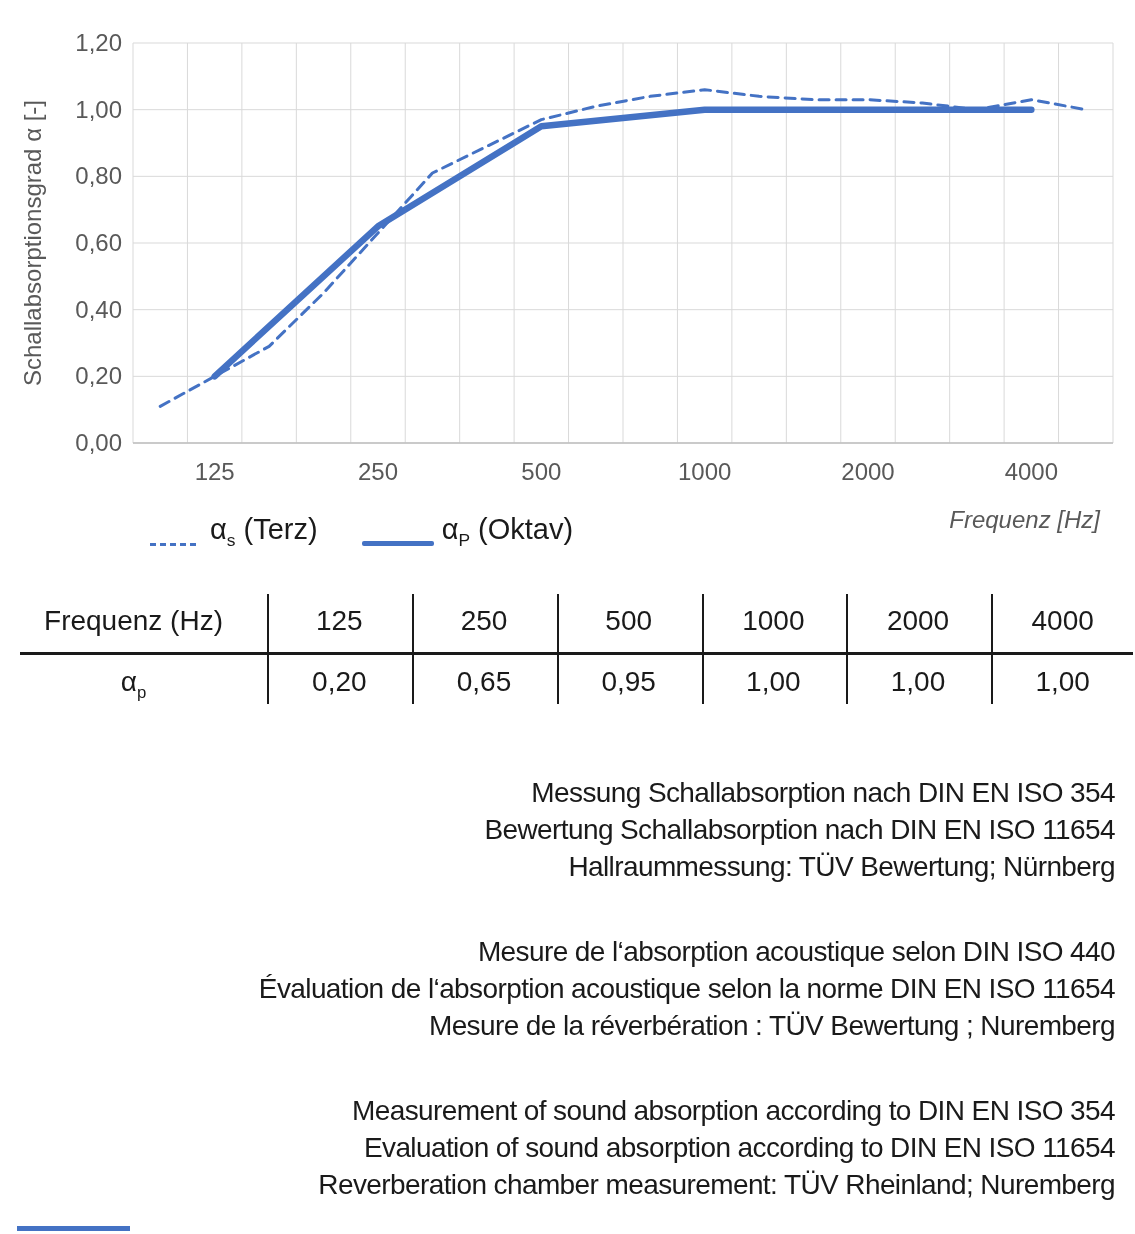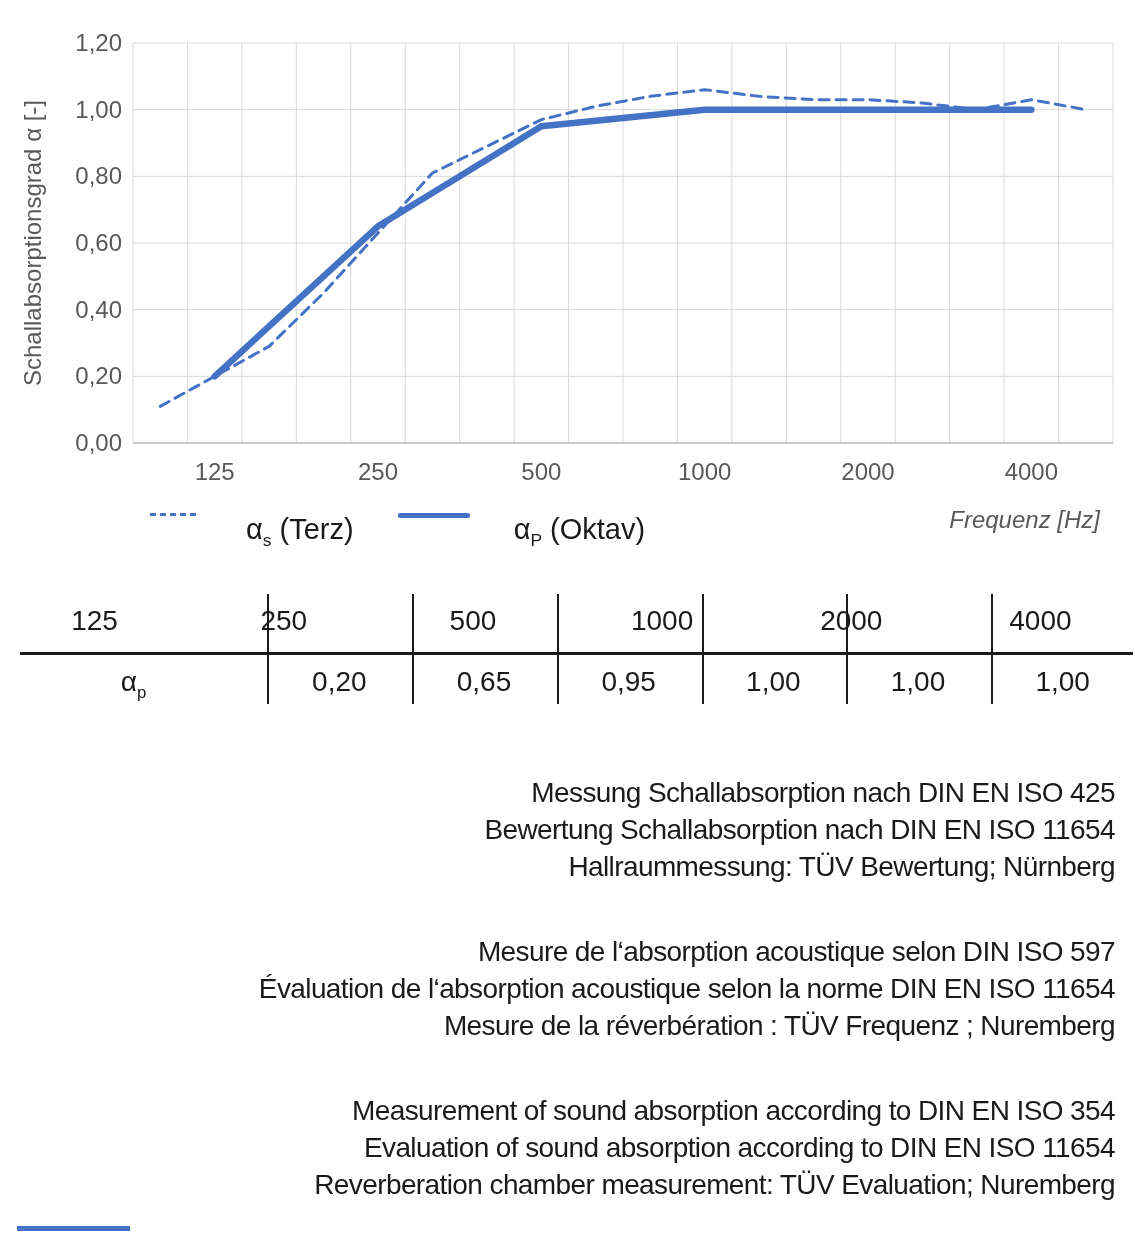--- a/index.html
+++ b/index.html
@@ -14,21 +14,21 @@
   .y-axis-title{
     position:absolute; left:33px; top:243px; transform:translate(-50%,-50%) rotate(-90deg);
     white-space:nowrap; font-size:24px; color:var(--tick);
   }
   #plot-svg{position:absolute; left:0; top:0;}
   .ytick{position:absolute; width:72px; text-align:right; font-size:24px; line-height:28px; color:var(--tick);}
   .xtick{position:absolute; width:96px; text-align:center; font-size:24px; line-height:28px; color:var(--tick); top:458px;}
   .x-axis-title{position:absolute; top:506px; right:35px; font-size:24px; color:var(--tick);font-style:italic;}
   .legend{position:absolute; top:513px; left:150px; display:flex; align-items:center; gap:44px;
           font-size:29px; color:var(--ink);}
-  .legend-item{display:flex; align-items:flex-start;gap:36px;}
+  .legend-item{display:flex; align-items:flex-end;}
   .legend-label{white-space:pre;}
   sub{font-size:0.6em; line-height:0;}
   .swatch-dashed{width:50px; height:3px; margin-right:10px;
     background:repeating-linear-gradient(90deg,var(--accent) 0 6px,transparent 6px 10px);}
   .swatch-solid{width:72px; height:5px; margin-right:8px; background:var(--accent); border-radius:2px;}
   
   .freq-table{position:relative; margin-top:30px; height:118px; font-size:28px;}
   .trow{display:flex; align-items:center;}
   .trow.head{height:62px;}
   .trow.vals{height:53px; margin-top:3px;}
@@ -113,20 +113,21 @@
         <span class="swatch-solid"></span>
         <span class="legend-label"><span>α</span><sub>P</sub><span> (Oktav)</span></span>
       </div>
     </div>
 
     <div class="x-axis-title">Frequenz [Hz]</div>
   </section>
 
   <section class="freq-table">
     <div class="trow head">
+      <div class="tcell c0">Frequenz (Hz)</div>
       <div class="tcell">125</div>
       <div class="tcell">250</div>
       <div class="tcell">500</div>
       <div class="tcell">1000</div>
       <div class="tcell">2000</div>
       <div class="tcell">4000</div>
     </div>
     <div class="tdivider"></div>
     <div class="trow vals">
       <div class="tcell c0"><span>α</span><sub>p</sub></div>
@@ -140,30 +141,30 @@
     <div class="vline" style="left:267px"></div>
     <div class="vline" style="left:412px"></div>
     <div class="vline" style="left:557px"></div>
     <div class="vline" style="left:702px"></div>
     <div class="vline" style="left:846px"></div>
     <div class="vline" style="left:991px"></div>
   </section>
 
   <section class="notes">
     <div class="note-block">
-      <div class="note-line">Messung Schallabsorption nach DIN EN ISO 425</div>
+      <div class="note-line">Messung Schallabsorption nach DIN EN ISO 354</div>
       <div class="note-line">Bewertung Schallabsorption nach DIN EN ISO 11654</div>
       <div class="note-line">Hallraummessung: TÜV Bewertung; Nürnberg</div>
     </div>
     <div class="note-block">
-      <div class="note-line">Mesure de l‘absorption acoustique selon DIN ISO 597</div>
+      <div class="note-line">Mesure de l‘absorption acoustique selon DIN ISO 440</div>
       <div class="note-line">Évaluation de l‘absorption acoustique selon la norme DIN EN ISO 11654</div>
-      <div class="note-line">Mesure de la réverbération : TÜV Frequenz ; Nuremberg</div>
+      <div class="note-line">Mesure de la réverbération : TÜV Bewertung ; Nuremberg</div>
     </div>
     <div class="note-block">
       <div class="note-line">Measurement of sound absorption according to DIN EN ISO 354</div>
       <div class="note-line">Evaluation of sound absorption according to DIN EN ISO 11654</div>
-      <div class="note-line">Reverberation chamber measurement: TÜV Evaluation; Nuremberg</div>
+      <div class="note-line">Reverberation chamber measurement: TÜV Rheinland; Nuremberg</div>
     </div>
   </section>
 
   <div class="accent-bar"></div>
 </div>
 
 </body></html>

